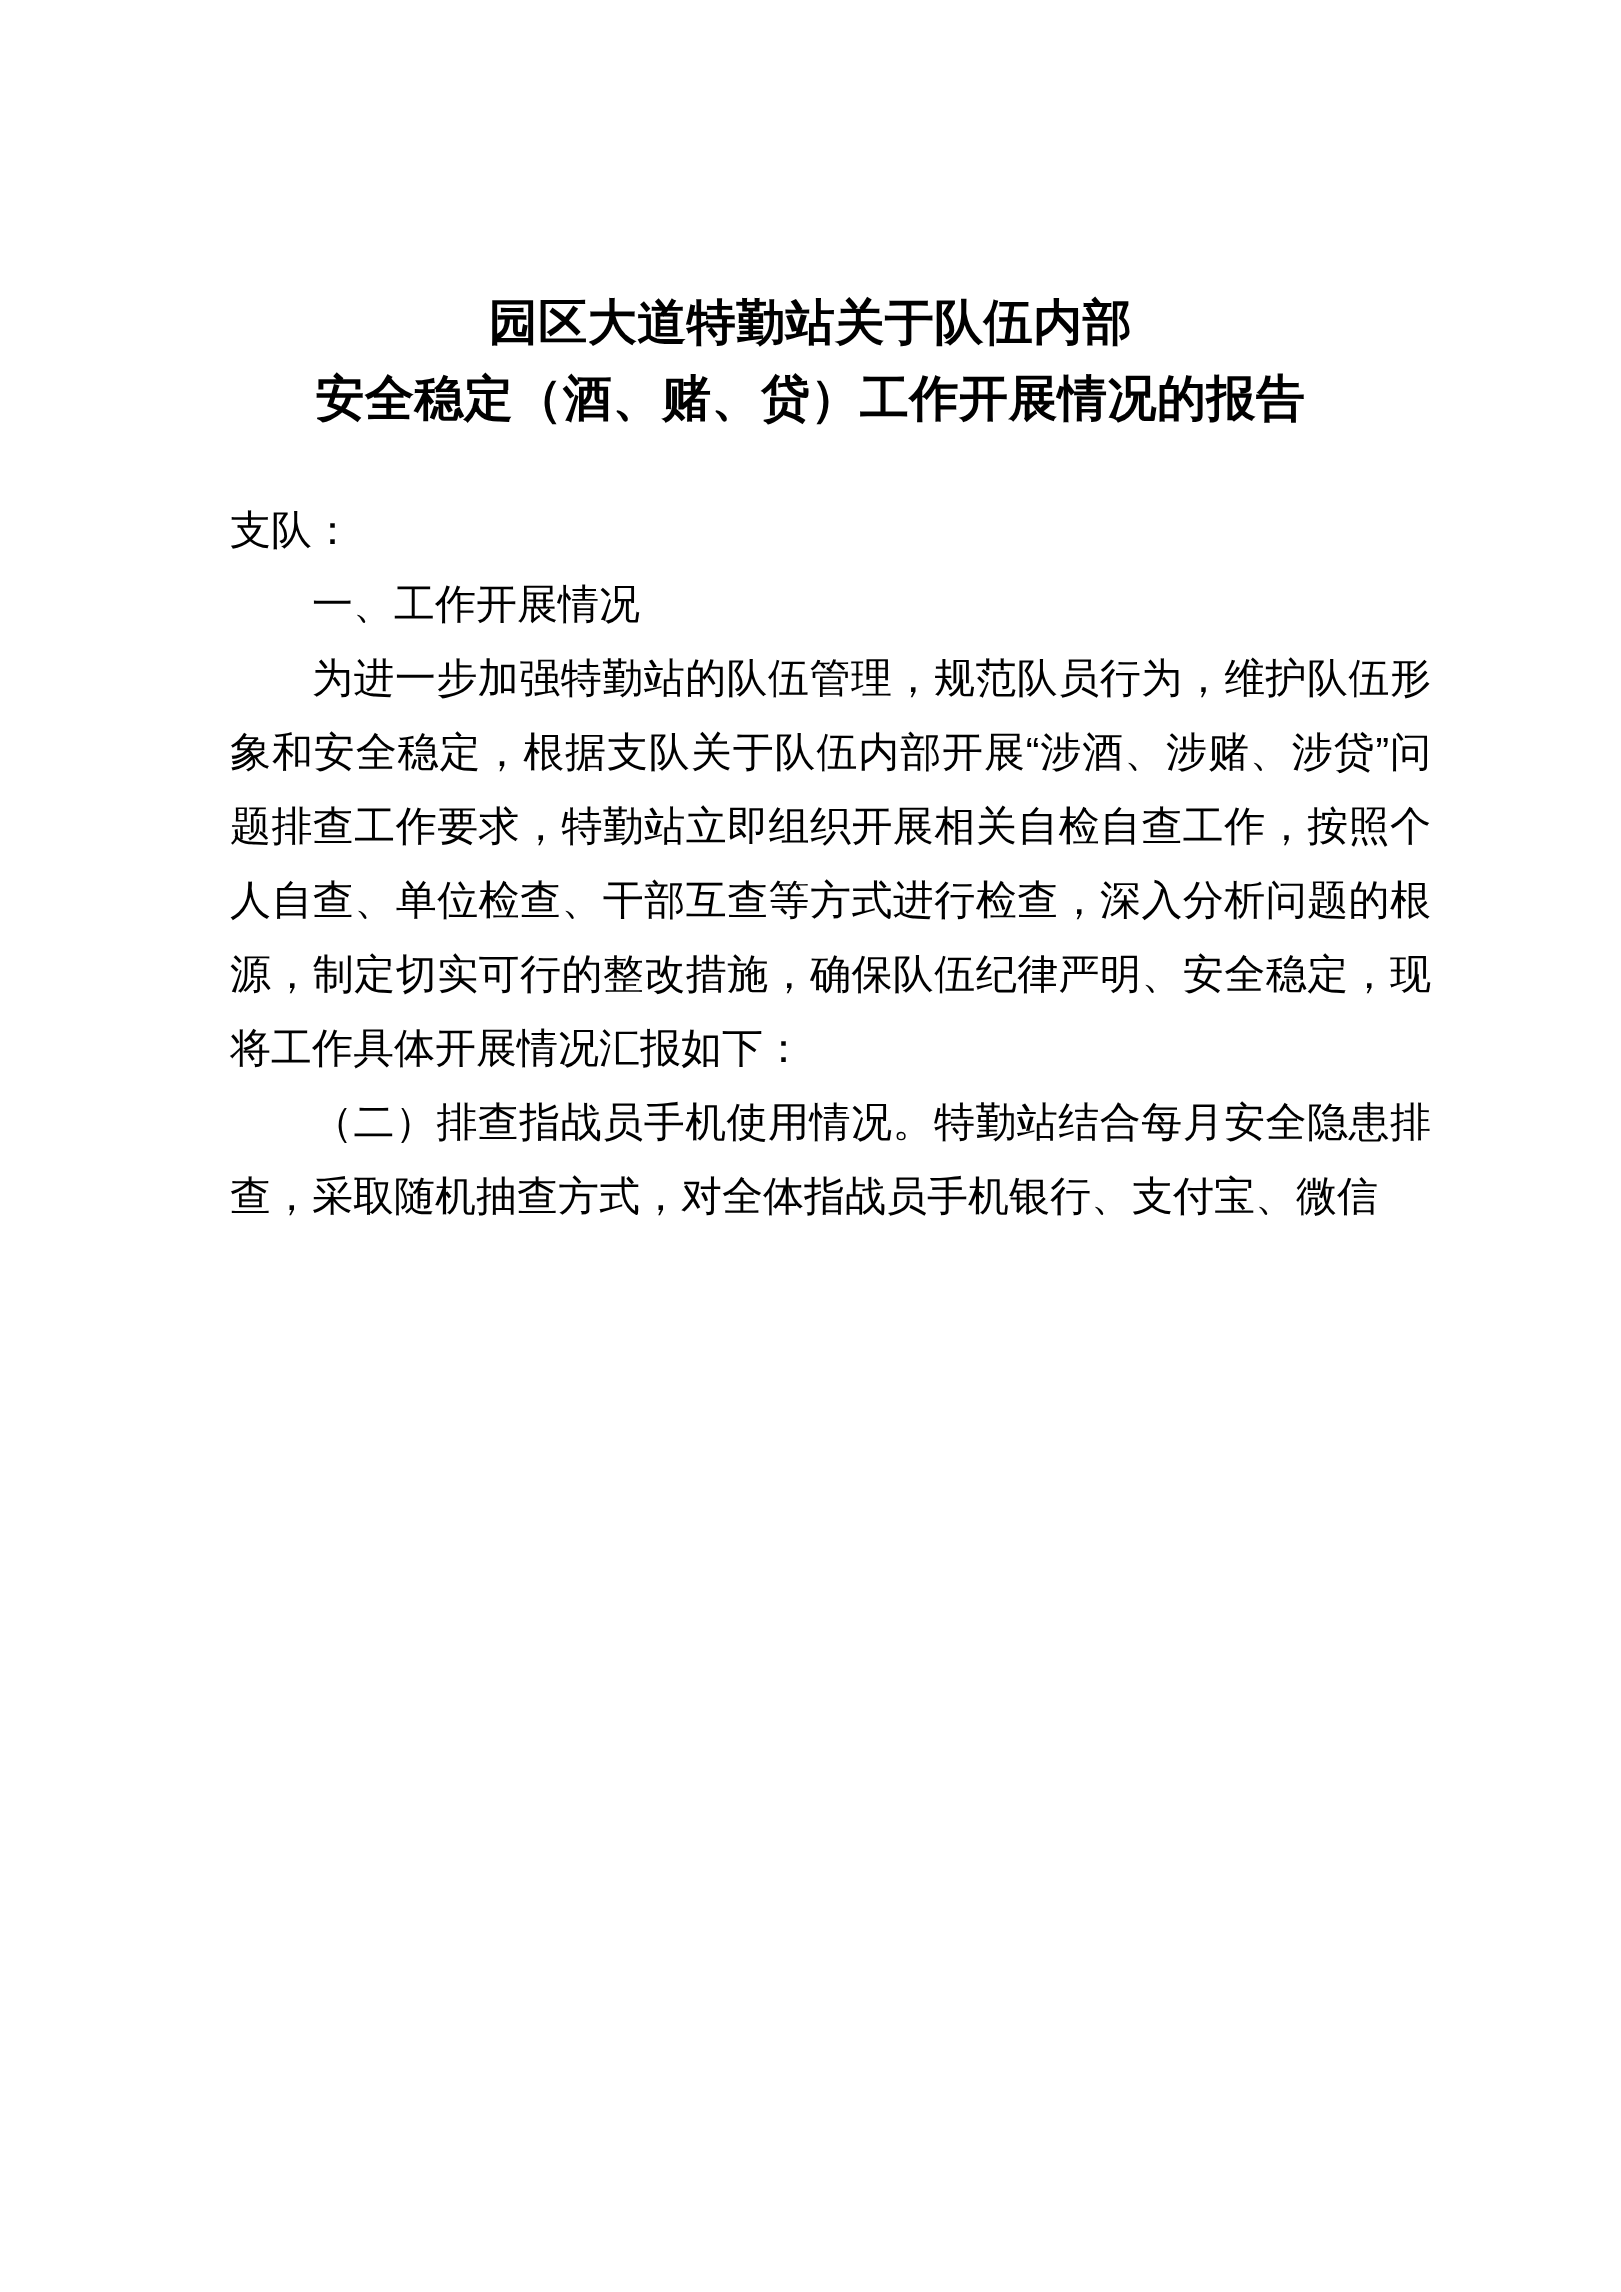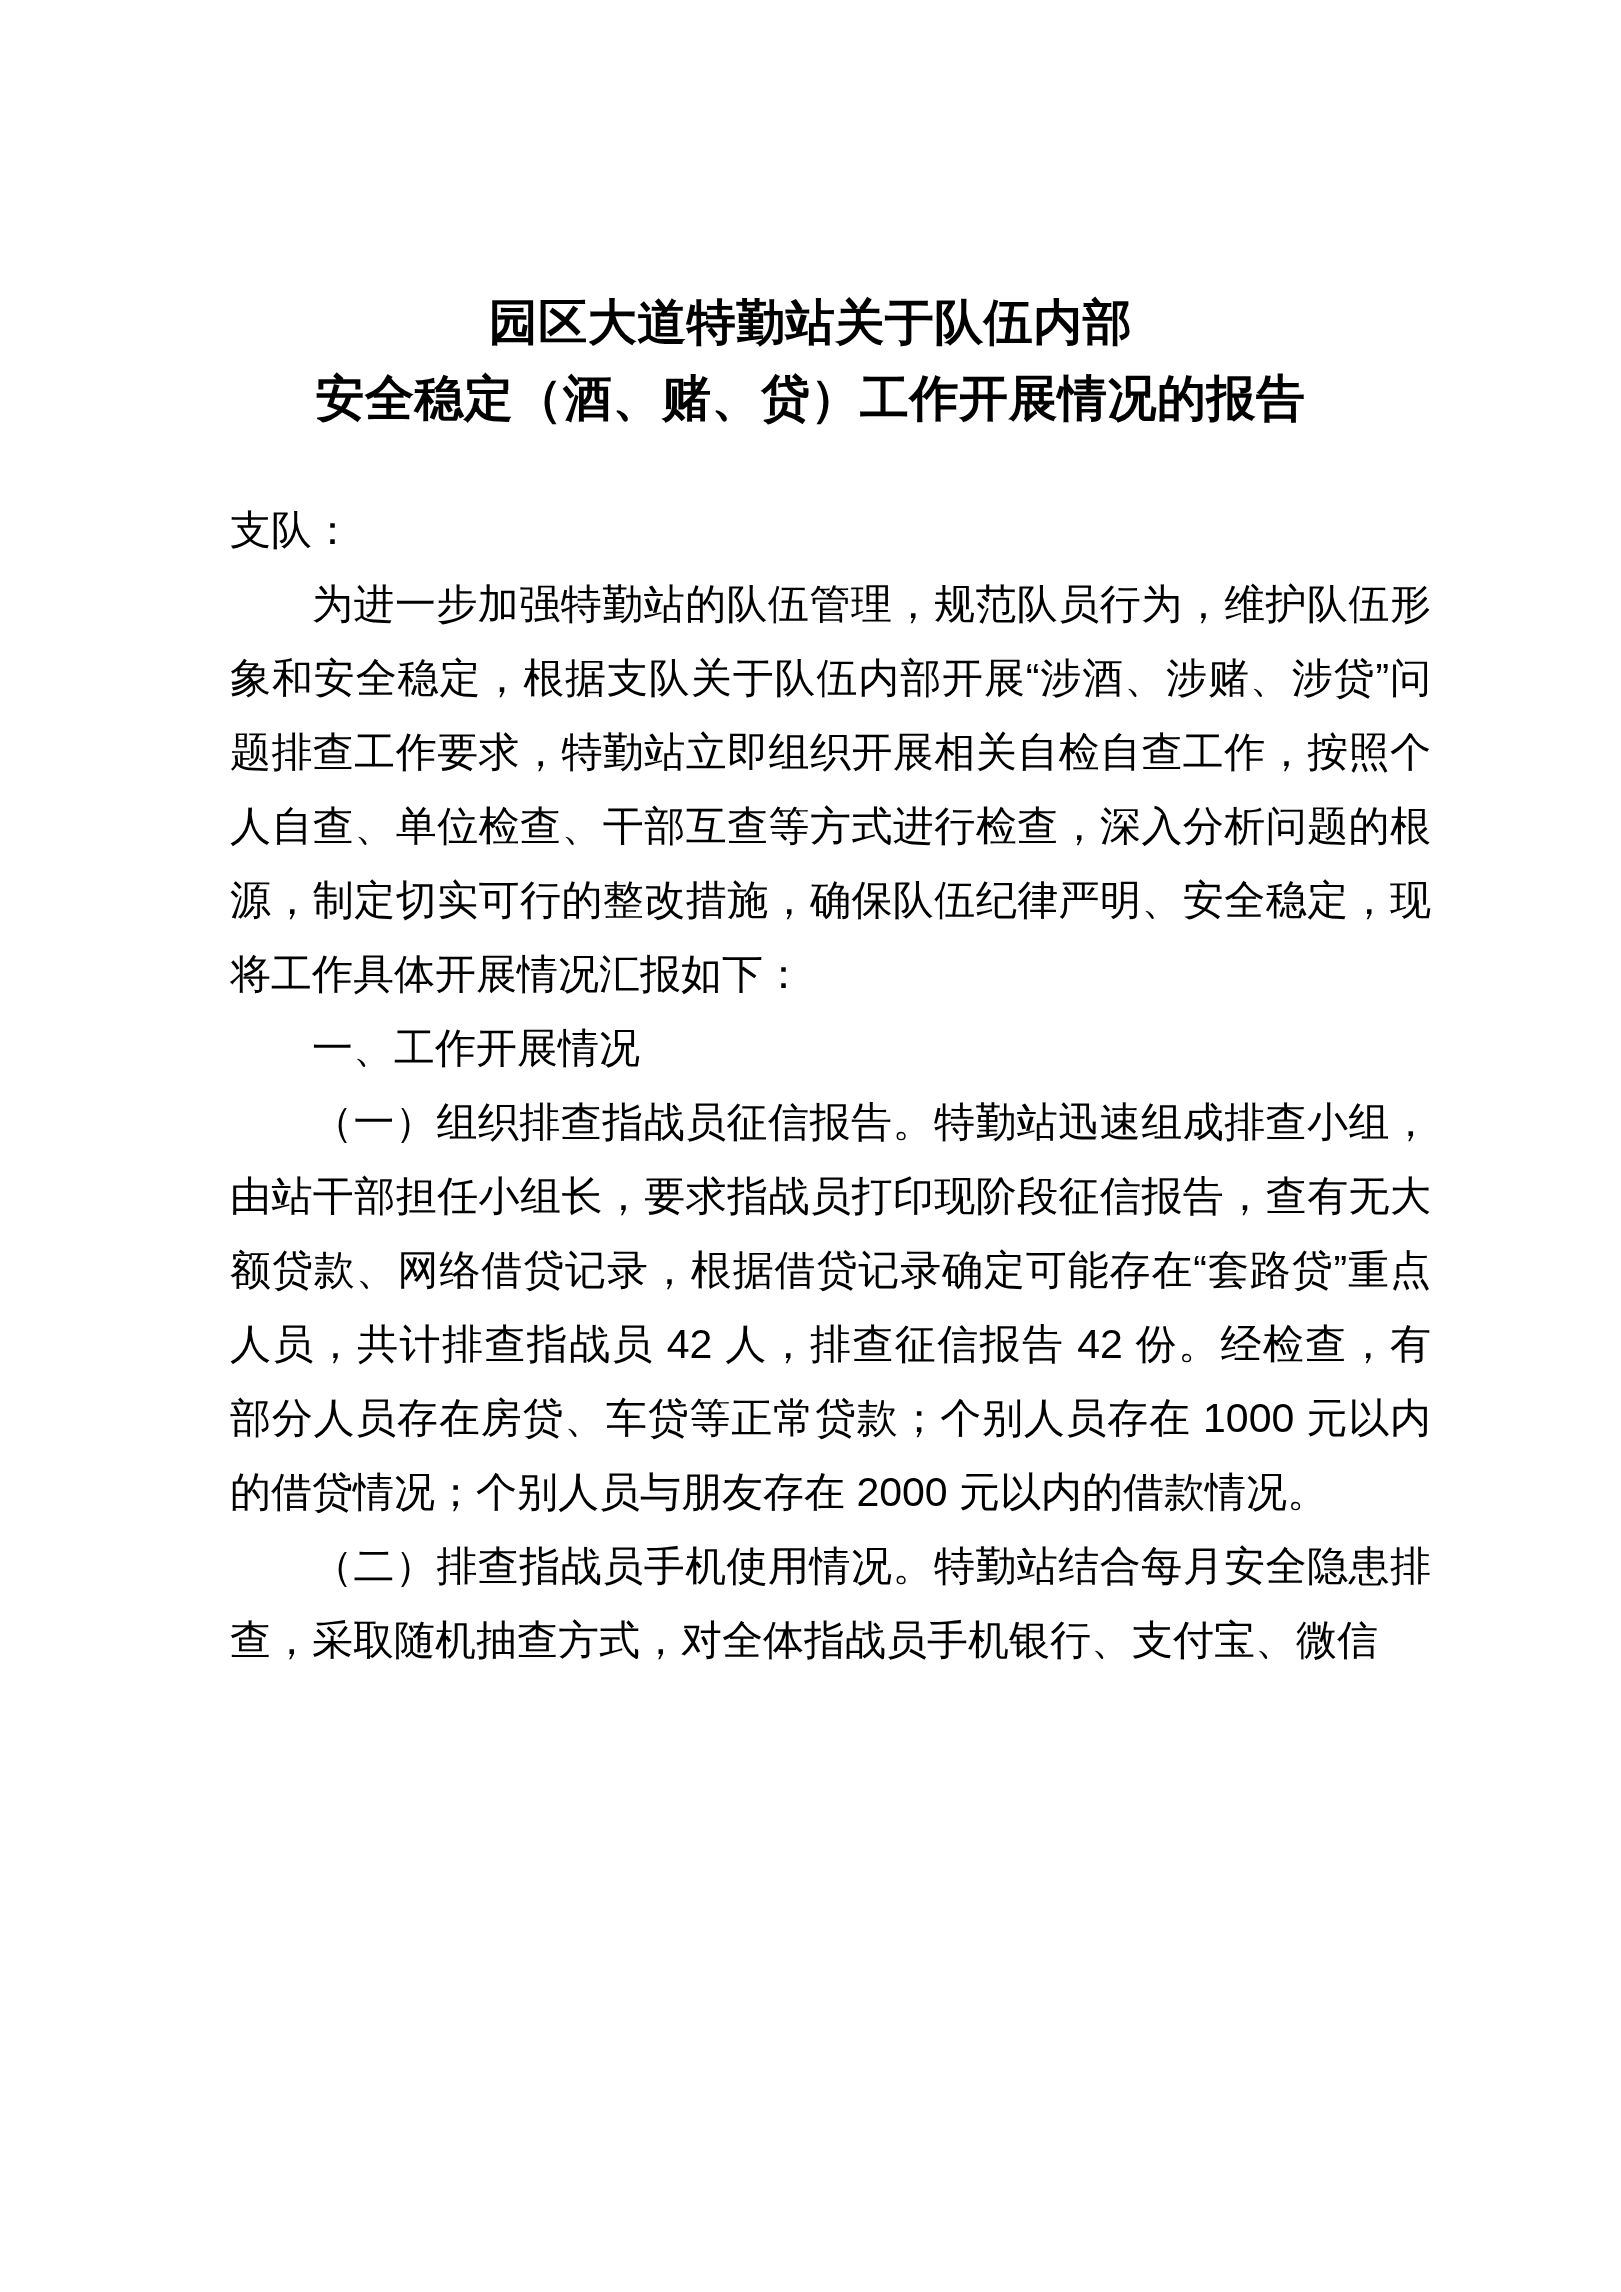--- a/index.html
+++ b/index.html
@@ -62,24 +62,23 @@
 
   <div class="title-block">
     <div class="title-line">园区大道特勤站关于队伍内部</div>
     <div class="title-line">安全稳定（酒、赌、贷）工作开展情况的报告</div>
   </div>
 
   <div class="body-block">
 
     <p class="salutation">支队：</p>
 
+    <p class="para indent">一、工作开展情况</p>
+
     <p class="para indent">为进一步加强特勤站的队伍管理，规范队员行为，维护队伍形象和安全稳定，根据支队关于队伍内部开展“涉酒、涉赌、涉贷”问题排查工作要求，特勤站立即组织开展相关自检自查工作，按照个人自查、单位检查、干部互查等方式进行检查，深入分析问题的根源，制定切实可行的整改措施，确保队伍纪律严明、安全稳定，现将工作具体开展情况汇报如下：</p>
 
-    <p class="para indent">一、工作开展情况</p>
-
-    <p class="para indent">（一）组织排查指战员征信报告。特勤站迅速组成排查小组，由站干部担任小组长，要求指战员打印现阶段征信报告，查有无大额贷款、网络借贷记录，根据借贷记录确定可能存在“套路贷”重点人员，共计排查指战员 42 人，排查征信报告 42 份。经检查，有部分人员存在房贷、车贷等正常贷款；个别人员存在 1000 元以内的借贷情况；个别人员与朋友存在 2000 元以内的借款情况。</p>
 
     <p class="para indent">（二）排查指战员手机使用情况。特勤站结合每月安全隐患排查，采取随机抽查方式，对全体指战员手机银行、支付宝、微信</p>
 
   </div>
 
 </div>
 
 
 </body></html>

